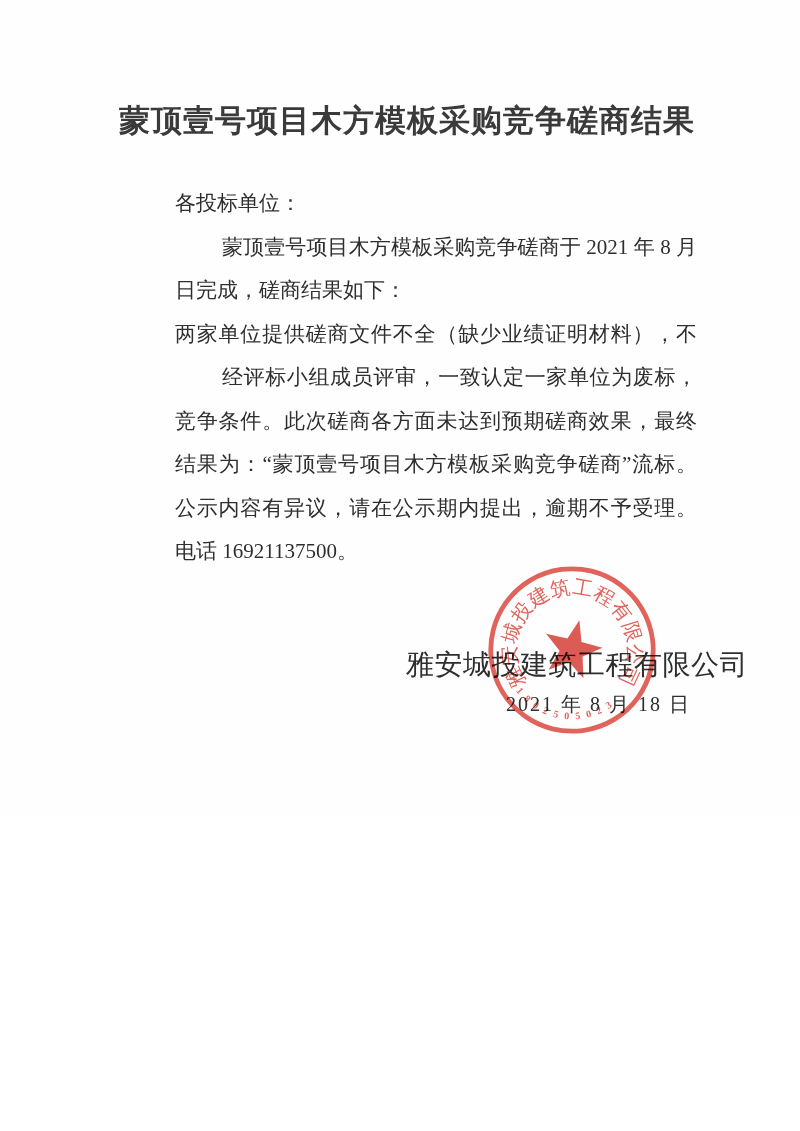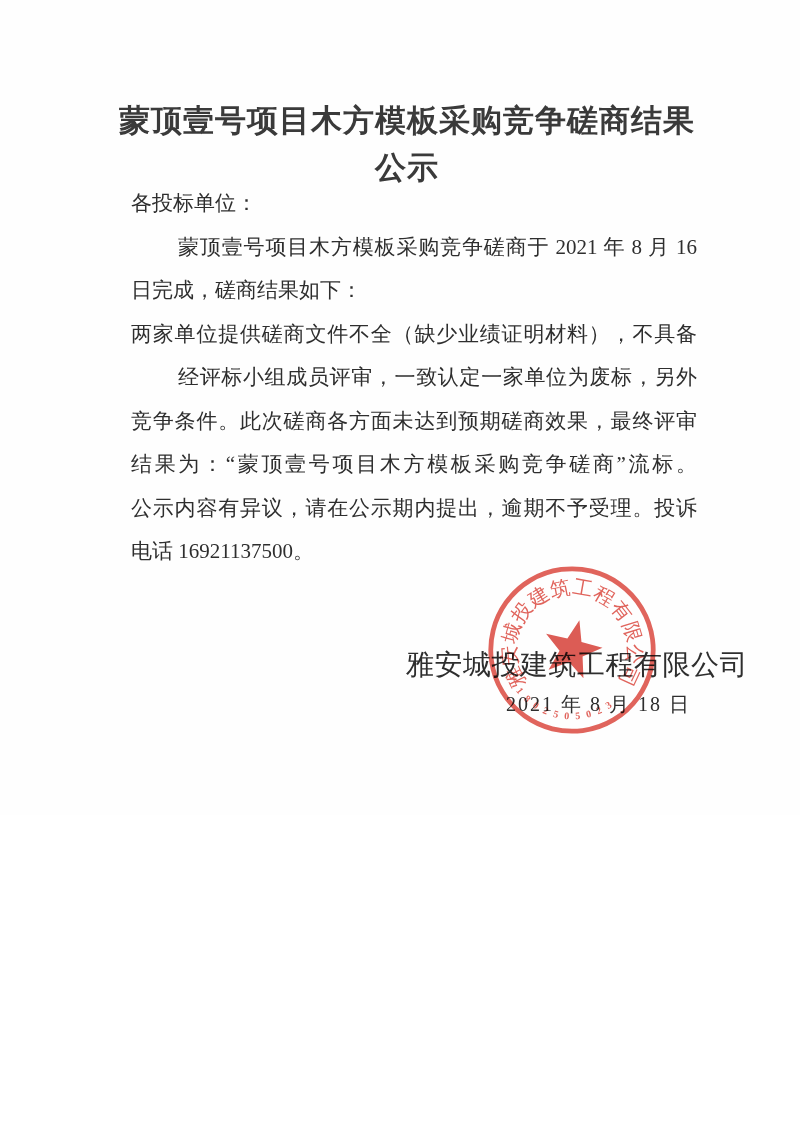--- a/index.html
+++ b/index.html
@@ -33,20 +33,21 @@
     position: absolute;
     left: 131px;
     top: 182px;
     width: 566px;
     font-size: 21px;
     line-height: 43.5px;
   }
   .ln {
     white-space: nowrap;
     height: 43.5px;
+    margin-left: 44px;
   }
   .ln.j {
     white-space: normal;
     text-align: justify;
     text-align-last: justify;
     overflow: hidden;
     font-family: Liberation Serif, serif;
   }
   .ln.in {
     text-indent: 47px;
@@ -101,21 +102,20 @@
     dominant-baseline: central;
   }
 </style>
 </head>
 <body>
 
 <div class="page">
 
   <div class="doc-title">
     <div>蒙顶壹号项目木方模板采购竞争磋商结果</div>
-    <div>公示</div>
   </div>
 
   <div class="body-text">
     <div class="ln">各投标单位：</div>
     <div class="ln j in">蒙顶壹号项目木方模板采购竞争磋商于 2021 年 8 月 16</div>
     <div class="ln">日完成，磋商结果如下：</div>
     <div class="ln j">两家单位提供磋商文件不全（缺少业绩证明材料），不具备</div>
     <div class="ln j in">经评标小组成员评审，一致认定一家单位为废标，另外</div>
     <div class="ln j">竞争条件。此次磋商各方面未达到预期磋商效果，最终评审</div>
     <div class="ln j">结果为：“蒙顶壹号项目木方模板采购竞争磋商”流标。</div>

